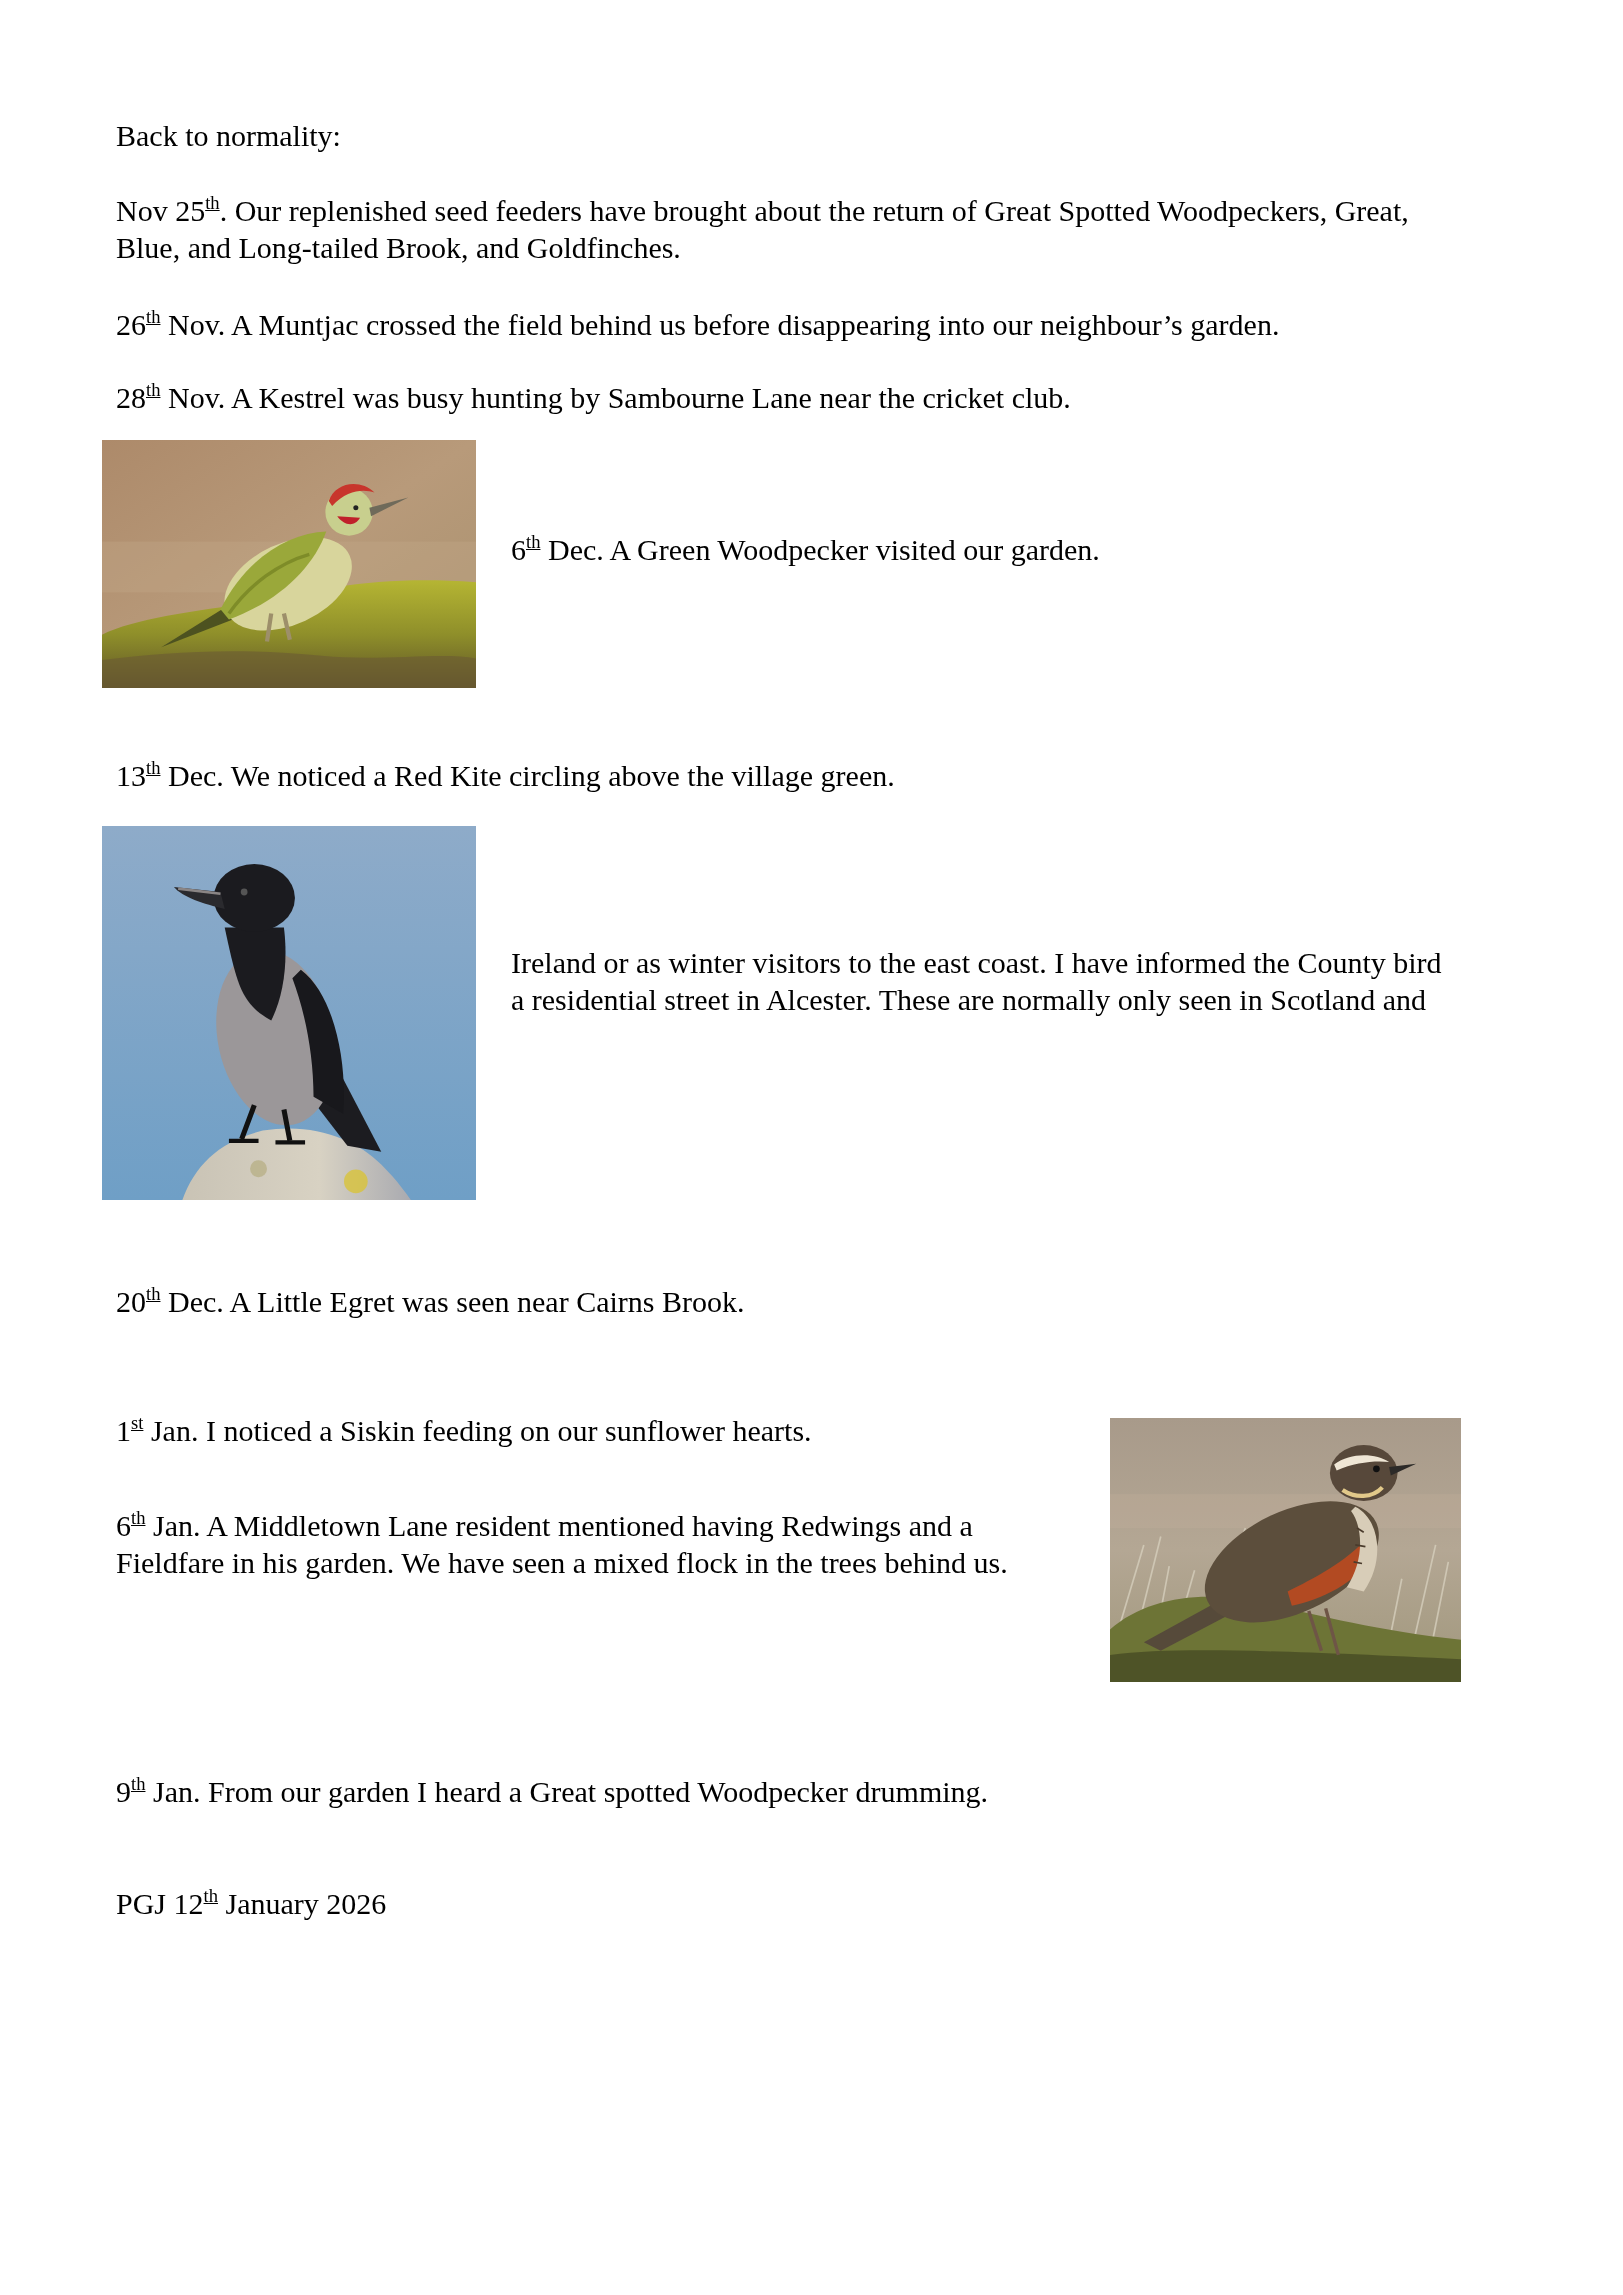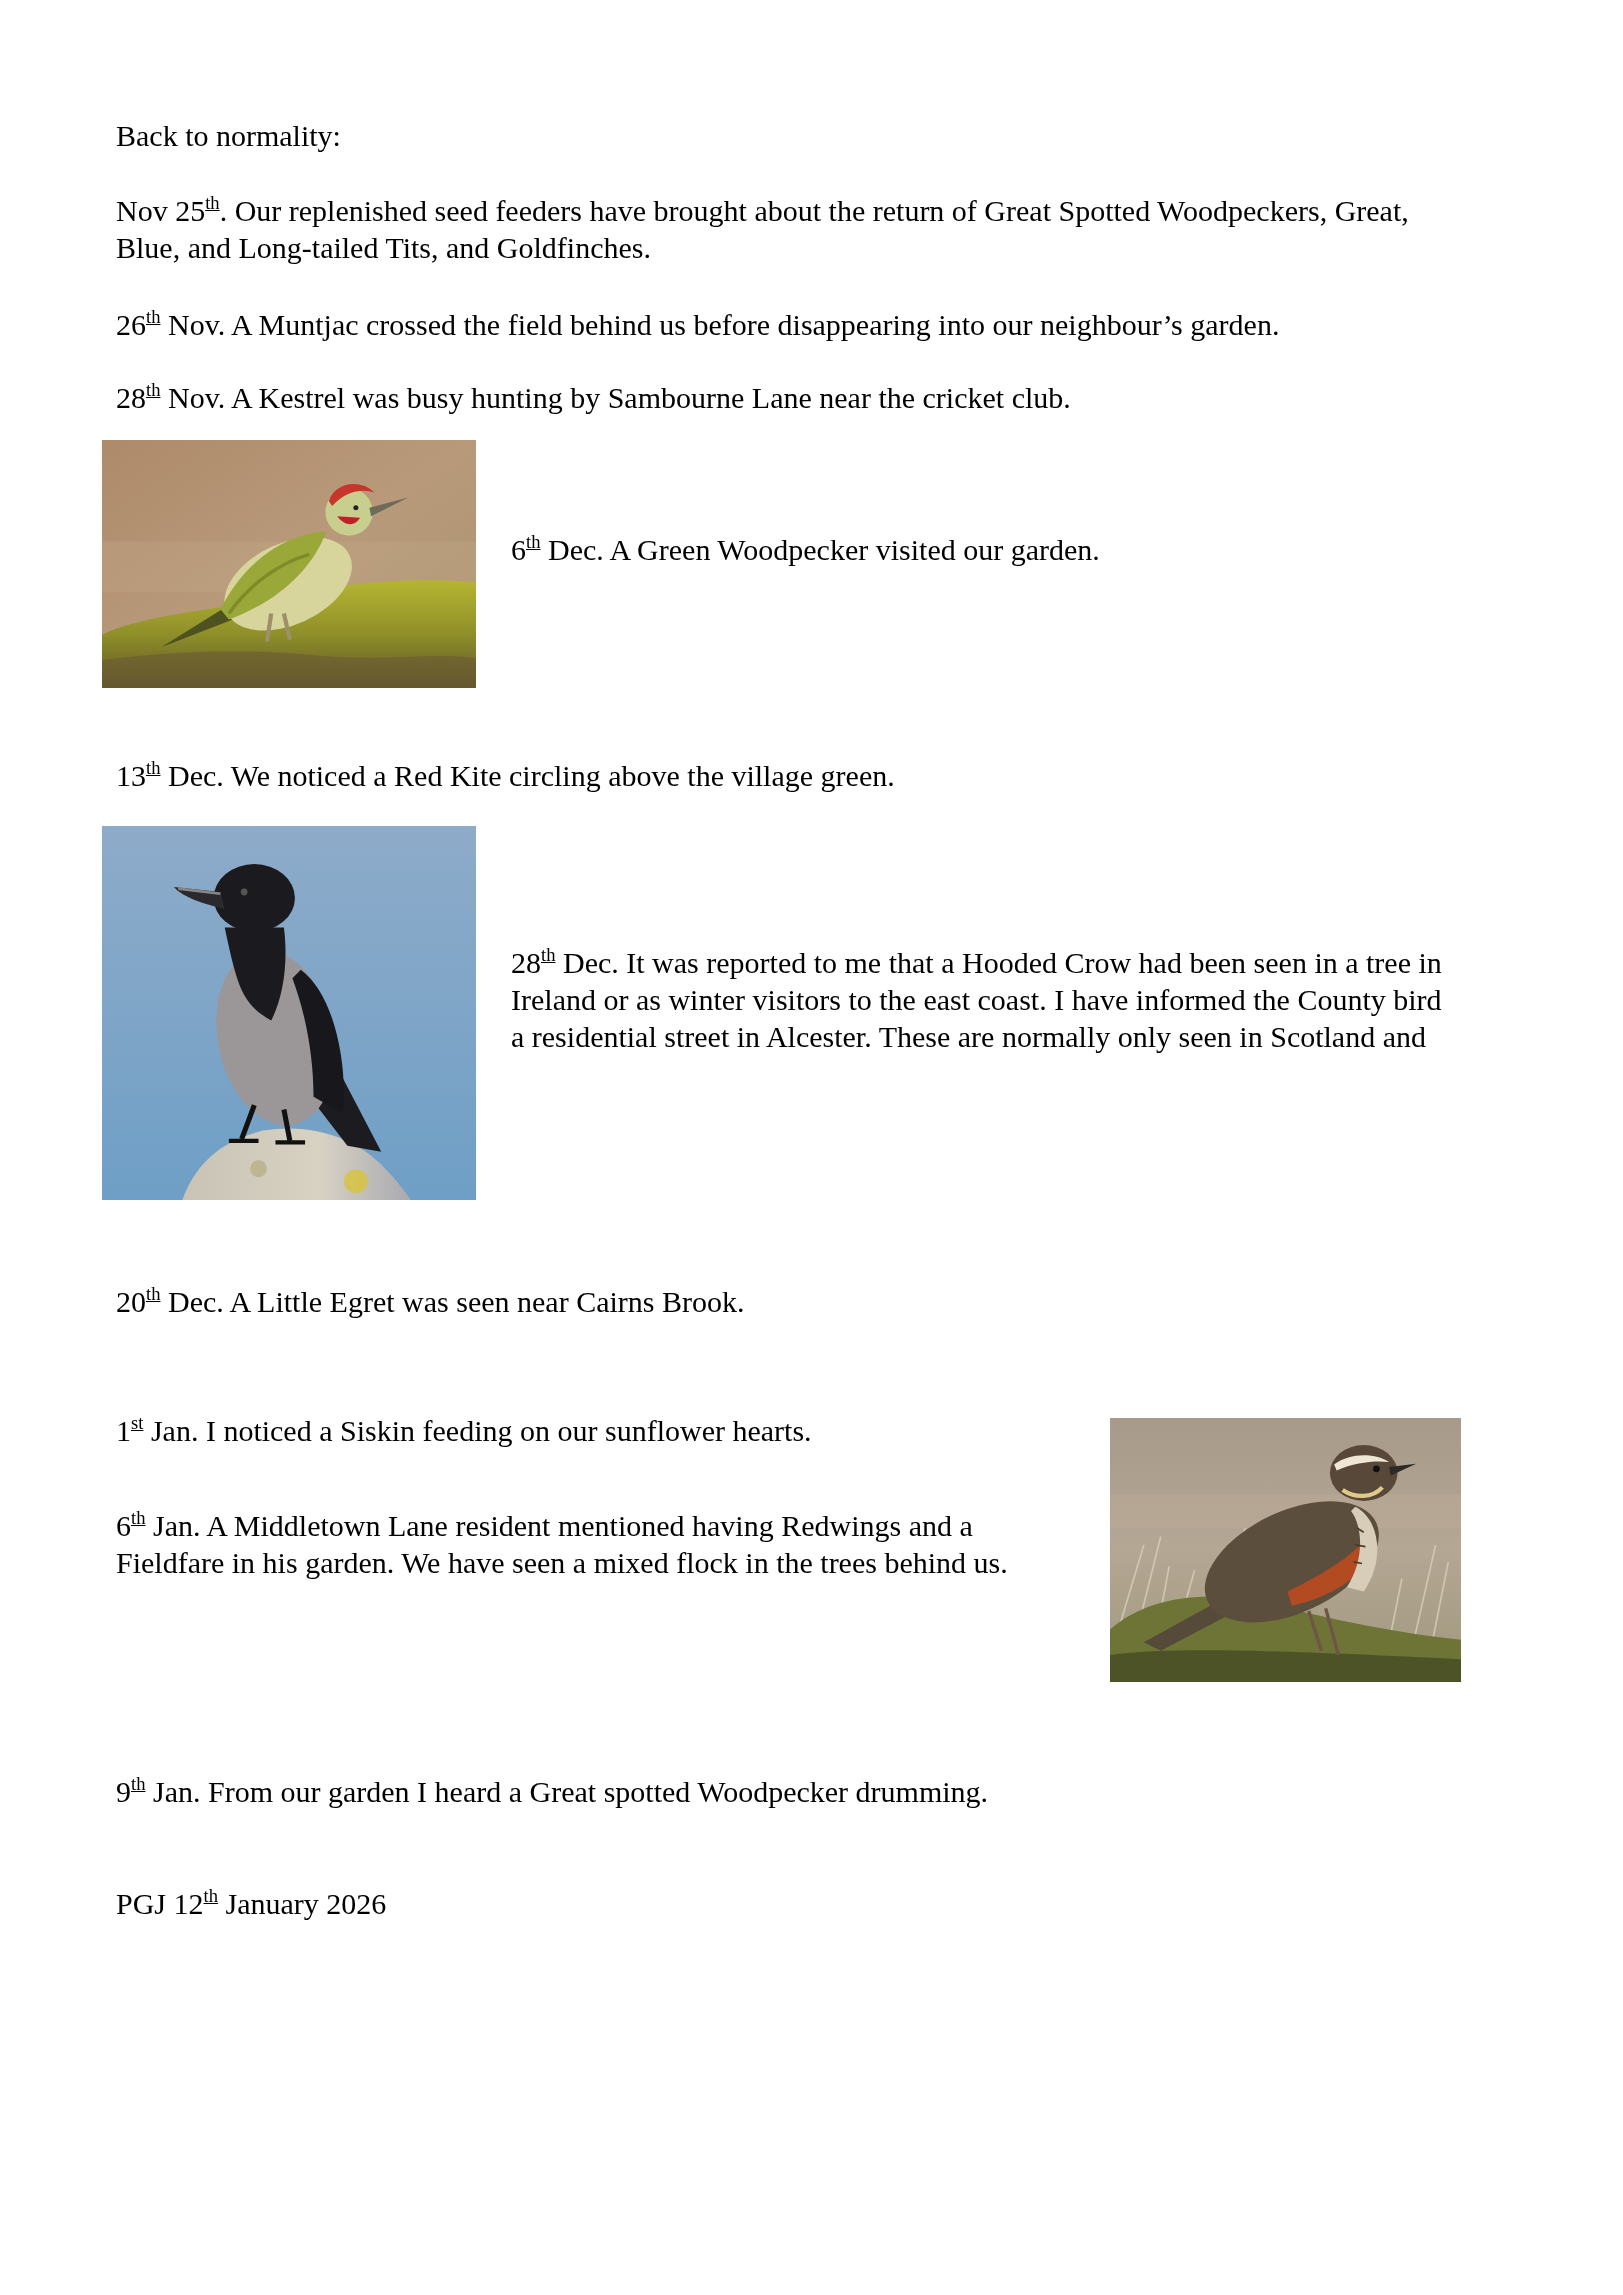--- a/index.html
+++ b/index.html
@@ -15,21 +15,21 @@
 </style>
 </head>
 <body>
 
 <p class="para" style="top:101px">
   <span class="line">Back to normality:</span>
 </p>
 
 <p class="para" style="top:176px">
   <span class="line"><span>Nov 25</span><sup>th</sup><span>. Our replenished seed feeders have brought about the return of Great Spotted Woodpeckers, Great,</span></span>
-  <span class="line">Blue, and Long-tailed Tits, and Goldfinches.</span>
+  <span class="line">Blue, and Long-tailed Brook, and Goldfinches.</span>
 </p>
 
 <p class="para" style="top:290px">
   <span class="line"><span>26</span><sup>th</sup><span> Nov. A Muntjac crossed the field behind us before disappearing into our neighbour’s garden.</span></span>
 </p>
 
 <p class="para" style="top:363px">
   <span class="line"><span>28</span><sup>th</sup><span> Nov. A Kestrel was busy hunting by Sambourne Lane near the cricket club.</span></span>
 </p>
 
@@ -111,21 +111,20 @@
     <path d="M140 78 L85 72 C95 84,120 92,145 98 Z" fill="#2a2a2e"></path>
     <path d="M90 74 L140 80" stroke="#8a8585" stroke-width="3"></path>
     <circle cx="168" cy="78" r="4" fill="#555"></circle>
 
     <path d="M180 330 L165 370 M215 335 L222 372" stroke="#111" stroke-width="6"></path>
     <path d="M150 372 L185 372 M205 374 L240 374" stroke="#111" stroke-width="5"></path>
   </svg>
 </div>
 
 <p class="para indent" style="top:928px">
-  <span class="line"><span>28</span><sup>th</sup><span> Dec. It was reported to me that a Hooded Crow had been seen in a tree in</span></span>
   <span class="line">Ireland or as winter visitors to the east coast. I have informed the County bird</span>
   <span class="line">a residential street in Alcester. These are normally only seen in Scotland and</span>
 </p>
 
 <p class="para" style="top:1267px">
   <span class="line"><span>20</span><sup>th</sup><span> Dec. A Little Egret was seen near Cairns Brook.</span></span>
 </p>
 
 <p class="para" style="top:1396px">
   <span class="line"><span>1</span><sup>st</sup><span> Jan. I noticed a Siskin feeding on our sunflower hearts.</span></span>

